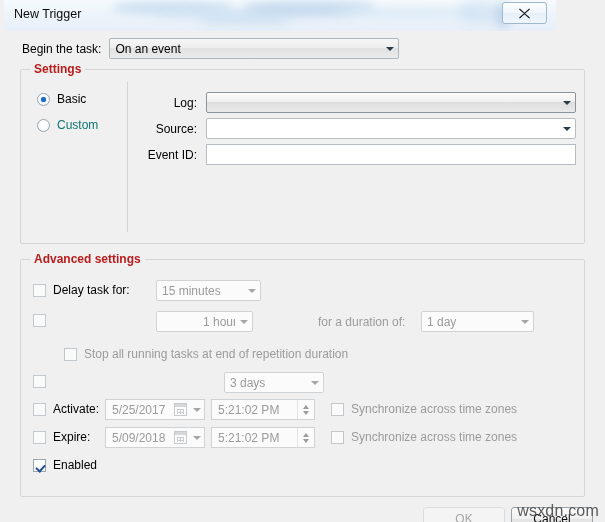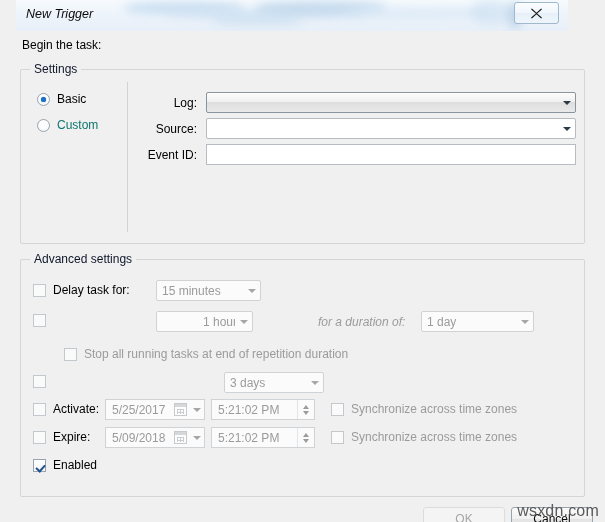--- a/index.html
+++ b/index.html
@@ -19,27 +19,26 @@
     width: 605px;
     height: 522px;
     box-sizing: border-box;
     background: #f0f0f0;
     overflow: hidden;
   }
 
   
   #titlebar {
     position: absolute;
-    left: 16px; top: 0;
+    left: 4px; top: 0;
     width: 552px;
     height: 31px;
     background: linear-gradient(to bottom, #f6fafd 0%, #eef4fb 45%, #e7eff8 100%);
     border-bottom: 1px solid #b6cada;
     overflow: hidden;
-    font-style: italic;
   }
   .tb-smear {
     position: absolute;
     border-radius: 40%;
     filter: blur(5px);
     pointer-events: none;
   }
   .tb-s1 { left: 108px; top: 2px;  width: 120px; height: 12px; background: #bdd7ee; opacity: .75; }
   .tb-s2 { left: 150px; top: 9px;  width: 200px; height: 9px;  background: #cfe2f3; opacity: .8; }
   .tb-s3 { left: 240px; top: 1px;  width: 130px; height: 13px; background: #a8c8e4; opacity: .55; }
@@ -145,22 +144,23 @@
     border-radius: 2px;
     background: transparent;
   }
   .group-title {
     position: absolute;
     top: -8px;
     left: 9px;
     padding: 0 4px;
     background: #f0f0f0;
     font-size: 12px;
-    color: #0f172a;
-    white-space: nowrap;
+    color: #b91c1c;
+    white-space: nowrap;
+    font-weight: bold;
   }
 
   #settings-group {
     left: 20px;
     top: 38px;
     width: 565px;
     height: 175px;
   }
   #advanced-group {
     left: 20px;
@@ -421,20 +421,26 @@
           <path d="M1.5,1 L11.5,10 M11.5,1 L1.5,10" stroke="#1b1b1b" stroke-width="0.7" fill="none" opacity="0.55"></path>
         </svg>
       </span>
     </div>
   </div>
 
   <div id="content">
 
     <div id="begin-row">
       <span id="begin-label">Begin the task:</span>
+      <div class="combo" id="begin-combo">
+        <span class="combo-text">On an event</span>
+        <span class="arrow">
+            <i class="arrow-glyph"></i>
+          </span>
+      </div>
     </div>
 
     <div class="groupbox" id="settings-group">
       <span class="group-title">Settings</span>
 
       <div id="settings-separator"></div>
 
       <div class="radio-row" id="radio-basic">
         <span class="radio-dot checked"></span>
         <span class="radio-label">Basic</span>
@@ -486,21 +492,21 @@
 
       <div class="cb-row" style="left:12px; top:54px;">
         <span class="cb dim"></span>
       </div>
       <div class="combo disabled" style="position:absolute; left:135px; top:51px; width:97px;padding-left:41px;">
         <span class="combo-text">1 hour</span>
         <span class="arrow">
             <i class="arrow-glyph dim"></i>
           </span>
       </div>
-      <span style="position:absolute; left:297px; top:55px; font-size:12px; color:#9b9b9b; white-space:nowrap;font-style:italic;">for a duration of:</span>
+      <span style="position:absolute; left:297px; top:55px; font-size:12px; color:#9b9b9b; white-space:nowrap;">for a duration of:</span>
       <div class="combo disabled" style="position:absolute; left:400px; top:51px; width:113px;">
         <span class="combo-text">1 day</span>
         <span class="arrow">
             <i class="arrow-glyph dim"></i>
           </span>
       </div>
 
       <div class="cb-row" style="left:43px; top:87px;">
         <span class="cb dim"></span>
         <span class="cb-label dim">Stop all running tasks at end of repetition duration</span>

